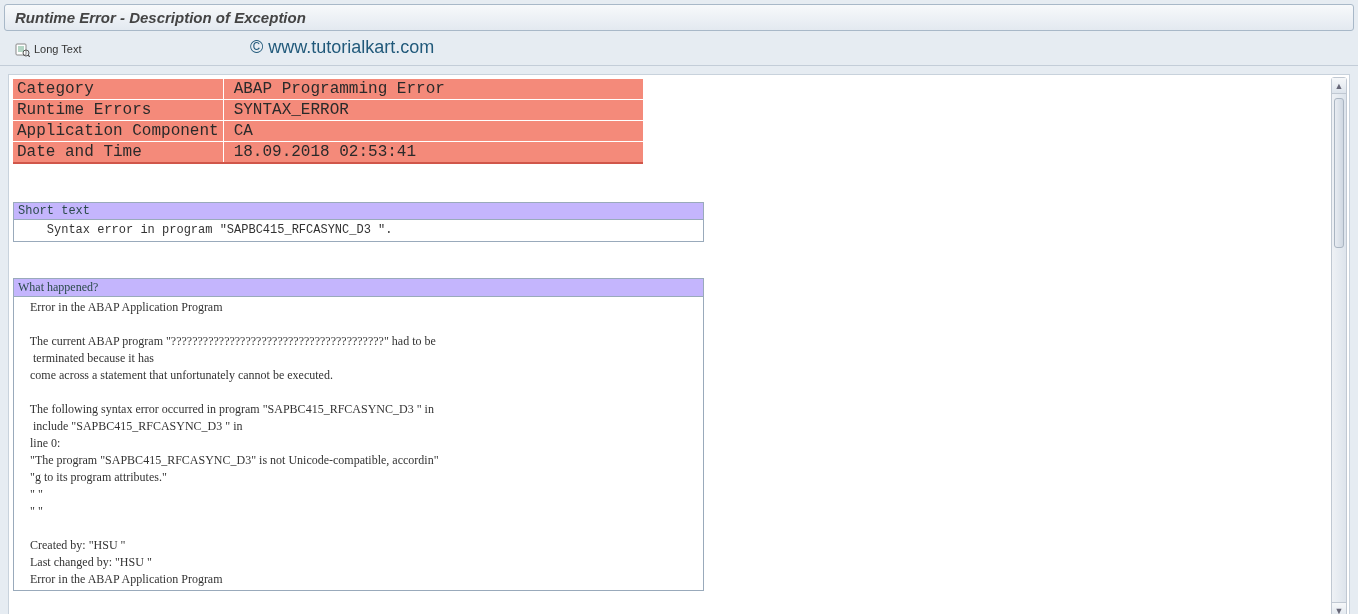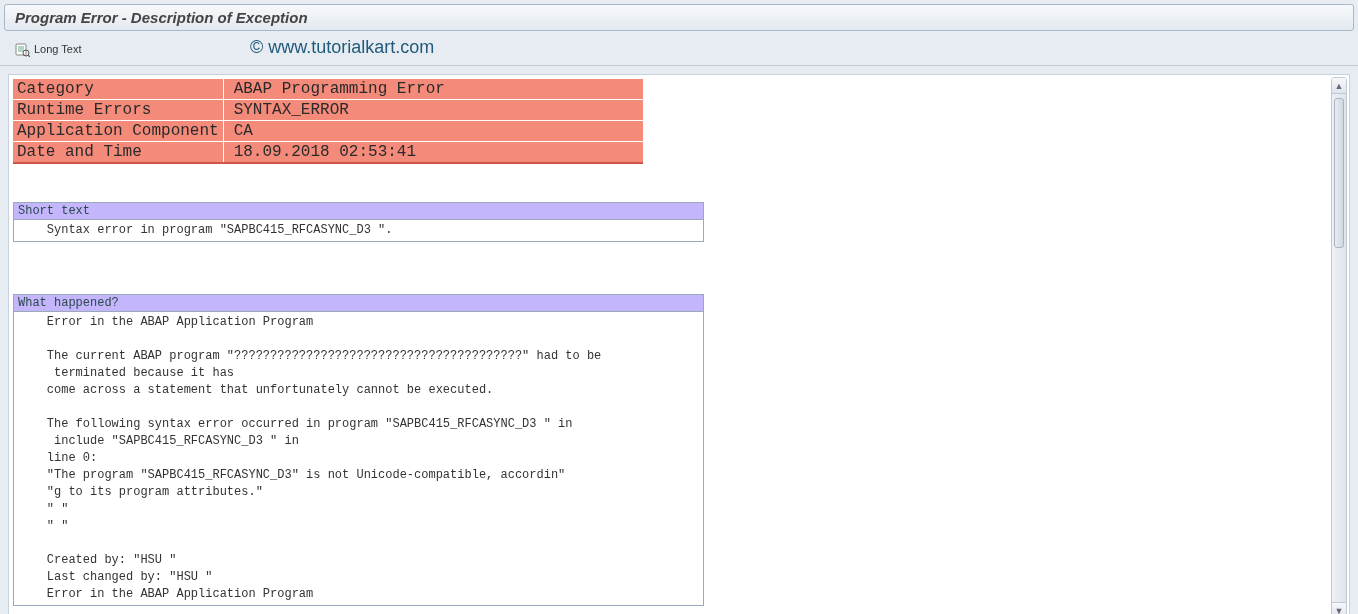--- a/index.html
+++ b/index.html
@@ -80,21 +80,21 @@
     .error-table td.label { width: 176px; }
     .error-table td.value { width: 420px; border-left: 1px solid #fff; padding-left: 10px;}
     .error-table tr:last-child td { border-bottom: 2px solid #d0564a; }
     .section-box {
       border: 1px solid #9ab;
       width: 691px;
       font-family: 'Courier New', monospace;
       font-size: 12px;
       margin-top: 38px;
     }
-    .section-box.second { margin-top: 52px; }
+    .section-box.second { margin-top: 36px; font-family: Liberation Serif, serif; }
     .section-header {
       background: #c4b5fd;
       padding: 1px 4px;
       color: #2a4a4a;
       border-bottom: 1px solid #9ab;
     }
     .section-body {
       padding: 2px 4px;
     }
     .section-body .line {
@@ -132,21 +132,21 @@
       height: 150px;
       background: linear-gradient(to right, #e8ecf2, #cfd8e2);
       border: 1px solid #aab5c2;
       border-radius: 3px;
     }
   </style>
 </head>
 <body>
 
 <div class="title-bar">
-  <span class="title-text">Program Error - Description of Exception</span>
+  <span class="title-text">Runtime Error - Description of Exception</span>
 </div>
 
 <div class="toolbar">
   <span class="long-text-btn">
     <svg viewBox="0 0 16 16">
       <rect x="2" y="3" width="10" height="11" rx="1" fill="#fff" stroke="#888" stroke-width="1"></rect>
       <line x1="4" y1="6" x2="10" y2="6" stroke="#6a8" stroke-width="1"></line>
       <line x1="4" y1="8" x2="10" y2="8" stroke="#6a8" stroke-width="1"></line>
       <line x1="4" y1="10" x2="10" y2="10" stroke="#6a8" stroke-width="1"></line>
       <circle cx="12" cy="12" r="3" fill="none" stroke="#555" stroke-width="1"></circle>

